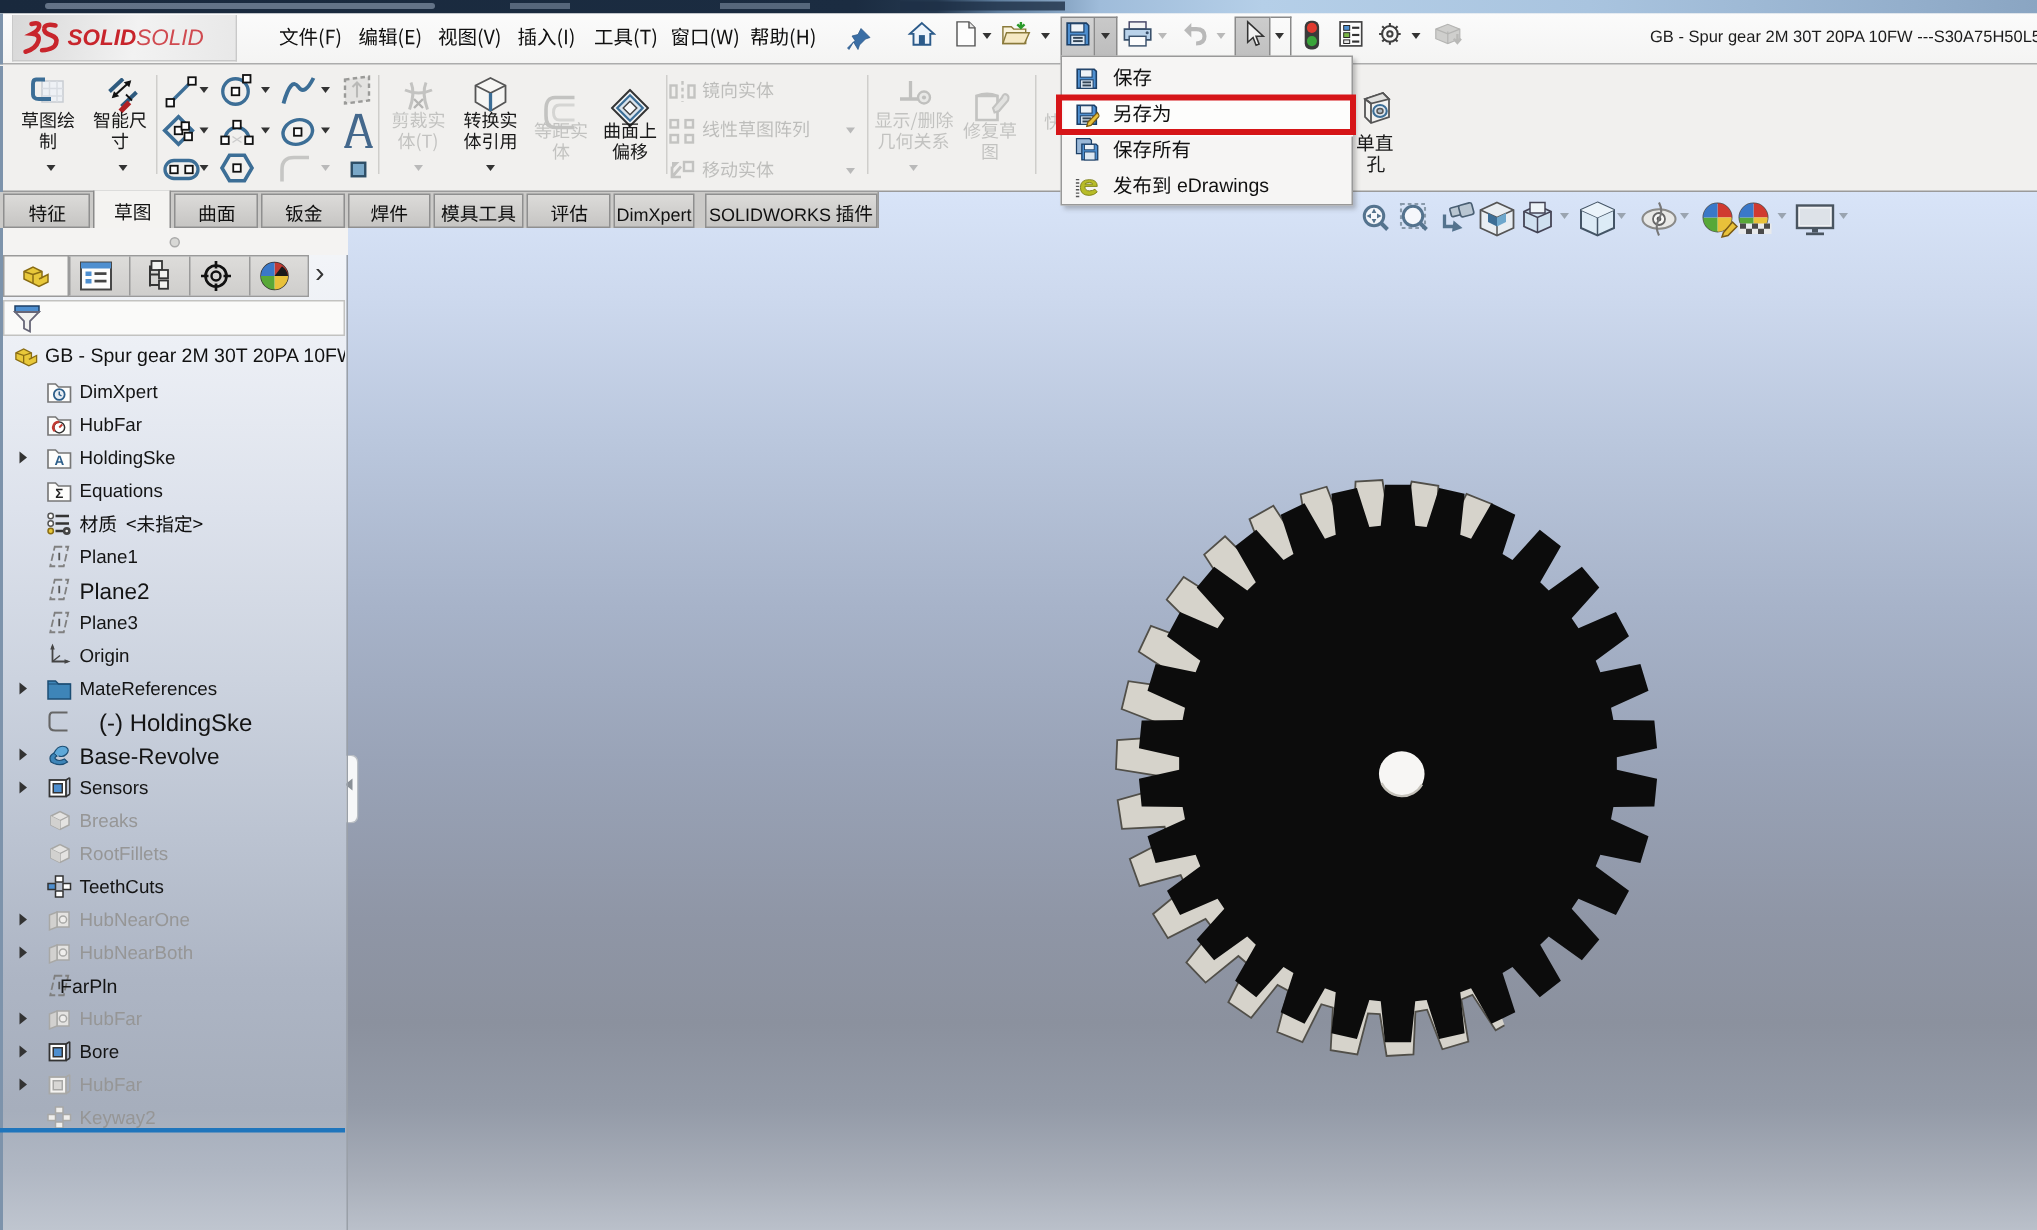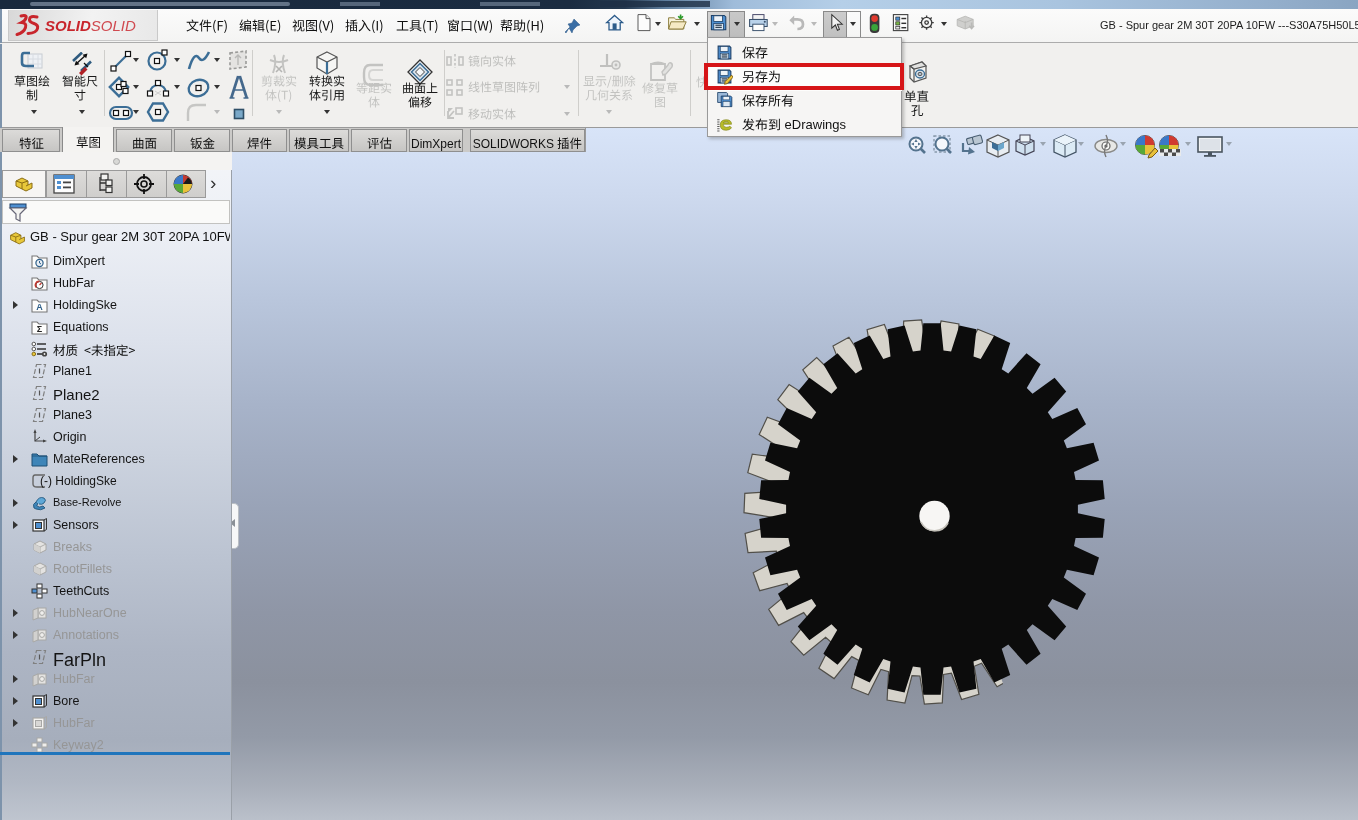--- a/index.html
+++ b/index.html
@@ -907,27 +907,27 @@
     <div class="abs" style="left:53px;top:278px;font-size:12.5px;color:#141414;white-space:nowrap">Origin</div>
     <div class="abs" style="left:13px;top:303px;width:0;height:0;border-top:4px solid transparent;border-bottom:4px solid transparent;border-left:5px solid #333"></div>
     <div class="abs" style="left:31px;top:299px"><svg width="17" height="16" viewBox="0 0 17 16">
         <path d="M1 3 L6 3 L8 5 L16 5 L16 15 L1 15 Z" fill="#3e85b8" stroke="#1c4e74" stroke-width="1"></path>
         <path d="M1 5 L16 5" stroke="#1c4e74" stroke-width="0.8"></path>
       </svg></div>
     <div class="abs" style="left:53px;top:300px;font-size:12.5px;color:#141414;white-space:nowrap">MateReferences</div>
     <div class="abs" style="left:31px;top:321px"><svg width="17" height="16" viewBox="0 0 17 16">
         <path d="M14 2 L4 2 Q2 2 2 5 L2 11 Q2 14 6 14 L14 14" fill="none" stroke="#666" stroke-width="1.4"></path>
       </svg></div>
-    <div class="abs" style="left:40px;top:322px;font-size:12px;color:#141414;white-space:nowrap">(-) HoldingSke</div>
+    <div class="abs" style="left:66px;top:322px;font-size:16px;color:#141414;white-space:nowrap">(-) HoldingSke</div>
     <div class="abs" style="left:13px;top:347px;width:0;height:0;border-top:4px solid transparent;border-bottom:4px solid transparent;border-left:5px solid #333"></div>
     <div class="abs" style="left:31px;top:343px"><svg width="17" height="16" viewBox="0 0 17 16">
         <path d="M3 13 Q1 9 5 7 L7 9 Q5 10 6 11 Q8 13 12 11 L14 13 Q10 16 5 14 Z" fill="#3e85b8" stroke="#1c4e74" stroke-width="0.8"></path>
         <path d="M5 7 Q8 1 13 3 Q16 5 13 8 Q11 10 8 9" fill="#5ea8d8" stroke="#1c4e74" stroke-width="0.8"></path>
       </svg></div>
-    <div class="abs" style="left:53px;top:344px;font-size:11px;color:#141414;white-space:nowrap">Base-Revolve</div>
+    <div class="abs" style="left:53px;top:344px;font-size:15px;color:#141414;white-space:nowrap">Base-Revolve</div>
     <div class="abs" style="left:13px;top:369px;width:0;height:0;border-top:4px solid transparent;border-bottom:4px solid transparent;border-left:5px solid #333"></div>
     <div class="abs" style="left:31px;top:365px"><svg width="17" height="16" viewBox="0 0 17 16">
         <rect x="2" y="3" width="11" height="11" fill="#fff" stroke="#333" stroke-width="1.2"></rect>
         <rect x="4.5" y="5.5" width="6" height="6" fill="#4e8fd0" stroke="#333" stroke-width="1"></rect>
         <path d="M13 3 L15.5 1.5 M13 14 L15.5 12.5 M15.5 1.5 L15.5 12.5" stroke="#333" stroke-width="1"></path>
       </svg></div>
     <div class="abs" style="left:53px;top:366px;font-size:12.5px;color:#141414;white-space:nowrap">Sensors</div>
     <div class="abs" style="left:31px;top:387px"><svg width="17" height="16" viewBox="0 0 17 16">
         <path d="M3 5 L9 2 L15 5 L15 11 L9 14 L3 11 Z" fill="#e4e3e1" stroke="#a8a8a6" stroke-width="1"></path>
         <path d="M3 5 L9 8 L15 5 M9 8 L9 14" fill="none" stroke="#a8a8a6" stroke-width="0.9"></path>
@@ -959,26 +959,26 @@
       </svg></div>
     <div class="abs" style="left:53px;top:454px;font-size:12.5px;color:#969696;white-space:nowrap">HubNearOne</div>
     <div class="abs" style="left:13px;top:479px;width:0;height:0;border-top:4px solid transparent;border-bottom:4px solid transparent;border-left:5px solid #333"></div>
     <div class="abs" style="left:31px;top:475px"><svg width="17" height="16" viewBox="0 0 17 16">
         <g stroke="#a8a8a6" fill="#e4e3e1">
           <rect x="7" y="3" width="8" height="10" stroke-width="1"></rect>
           <path d="M2 5 L7 3 L7 13 L2 15 Z" fill="#d2d1cf" stroke-width="1"></path>
           <circle cx="11" cy="8" r="2.4" fill="#efeeec" stroke-width="1"></circle>
         </g>
       </svg></div>
-    <div class="abs" style="left:53px;top:476px;font-size:12.5px;color:#969696;white-space:nowrap">Annotations</div>
+    <div class="abs" style="left:53px;top:476px;font-size:12.5px;color:#969696;white-space:nowrap">HubNearBoth</div>
     <div class="abs" style="left:31px;top:497px"><svg width="17" height="16" viewBox="0 0 17 16">
         <path d="M5.5 1.5 L14.5 1.5 L11.5 14.5 L2.5 14.5 Z" fill="none" stroke="#808080" stroke-width="1.2" stroke-dasharray="5 2"></path>
         <path d="M8.5 5.5 L8.5 10.5" stroke="#555" stroke-width="1.2"></path>
       </svg></div>
-    <div class="abs" style="left:53px;top:498px;font-size:18px;color:#141414;white-space:nowrap">FarPln</div>
+    <div class="abs" style="left:40px;top:498px;font-size:13px;color:#141414;white-space:nowrap">FarPln</div>
     <div class="abs" style="left:13px;top:523px;width:0;height:0;border-top:4px solid transparent;border-bottom:4px solid transparent;border-left:5px solid #333"></div>
     <div class="abs" style="left:31px;top:519px"><svg width="17" height="16" viewBox="0 0 17 16">
         <g stroke="#a8a8a6" fill="#e4e3e1">
           <rect x="7" y="3" width="8" height="10" stroke-width="1"></rect>
           <path d="M2 5 L7 3 L7 13 L2 15 Z" fill="#d2d1cf" stroke-width="1"></path>
           <circle cx="11" cy="8" r="2.4" fill="#efeeec" stroke-width="1"></circle>
         </g>
       </svg></div>
     <div class="abs" style="left:53px;top:520px;font-size:12.5px;color:#969696;white-space:nowrap">HubFar</div>
     <div class="abs" style="left:13px;top:545px;width:0;height:0;border-top:4px solid transparent;border-bottom:4px solid transparent;border-left:5px solid #333"></div>

